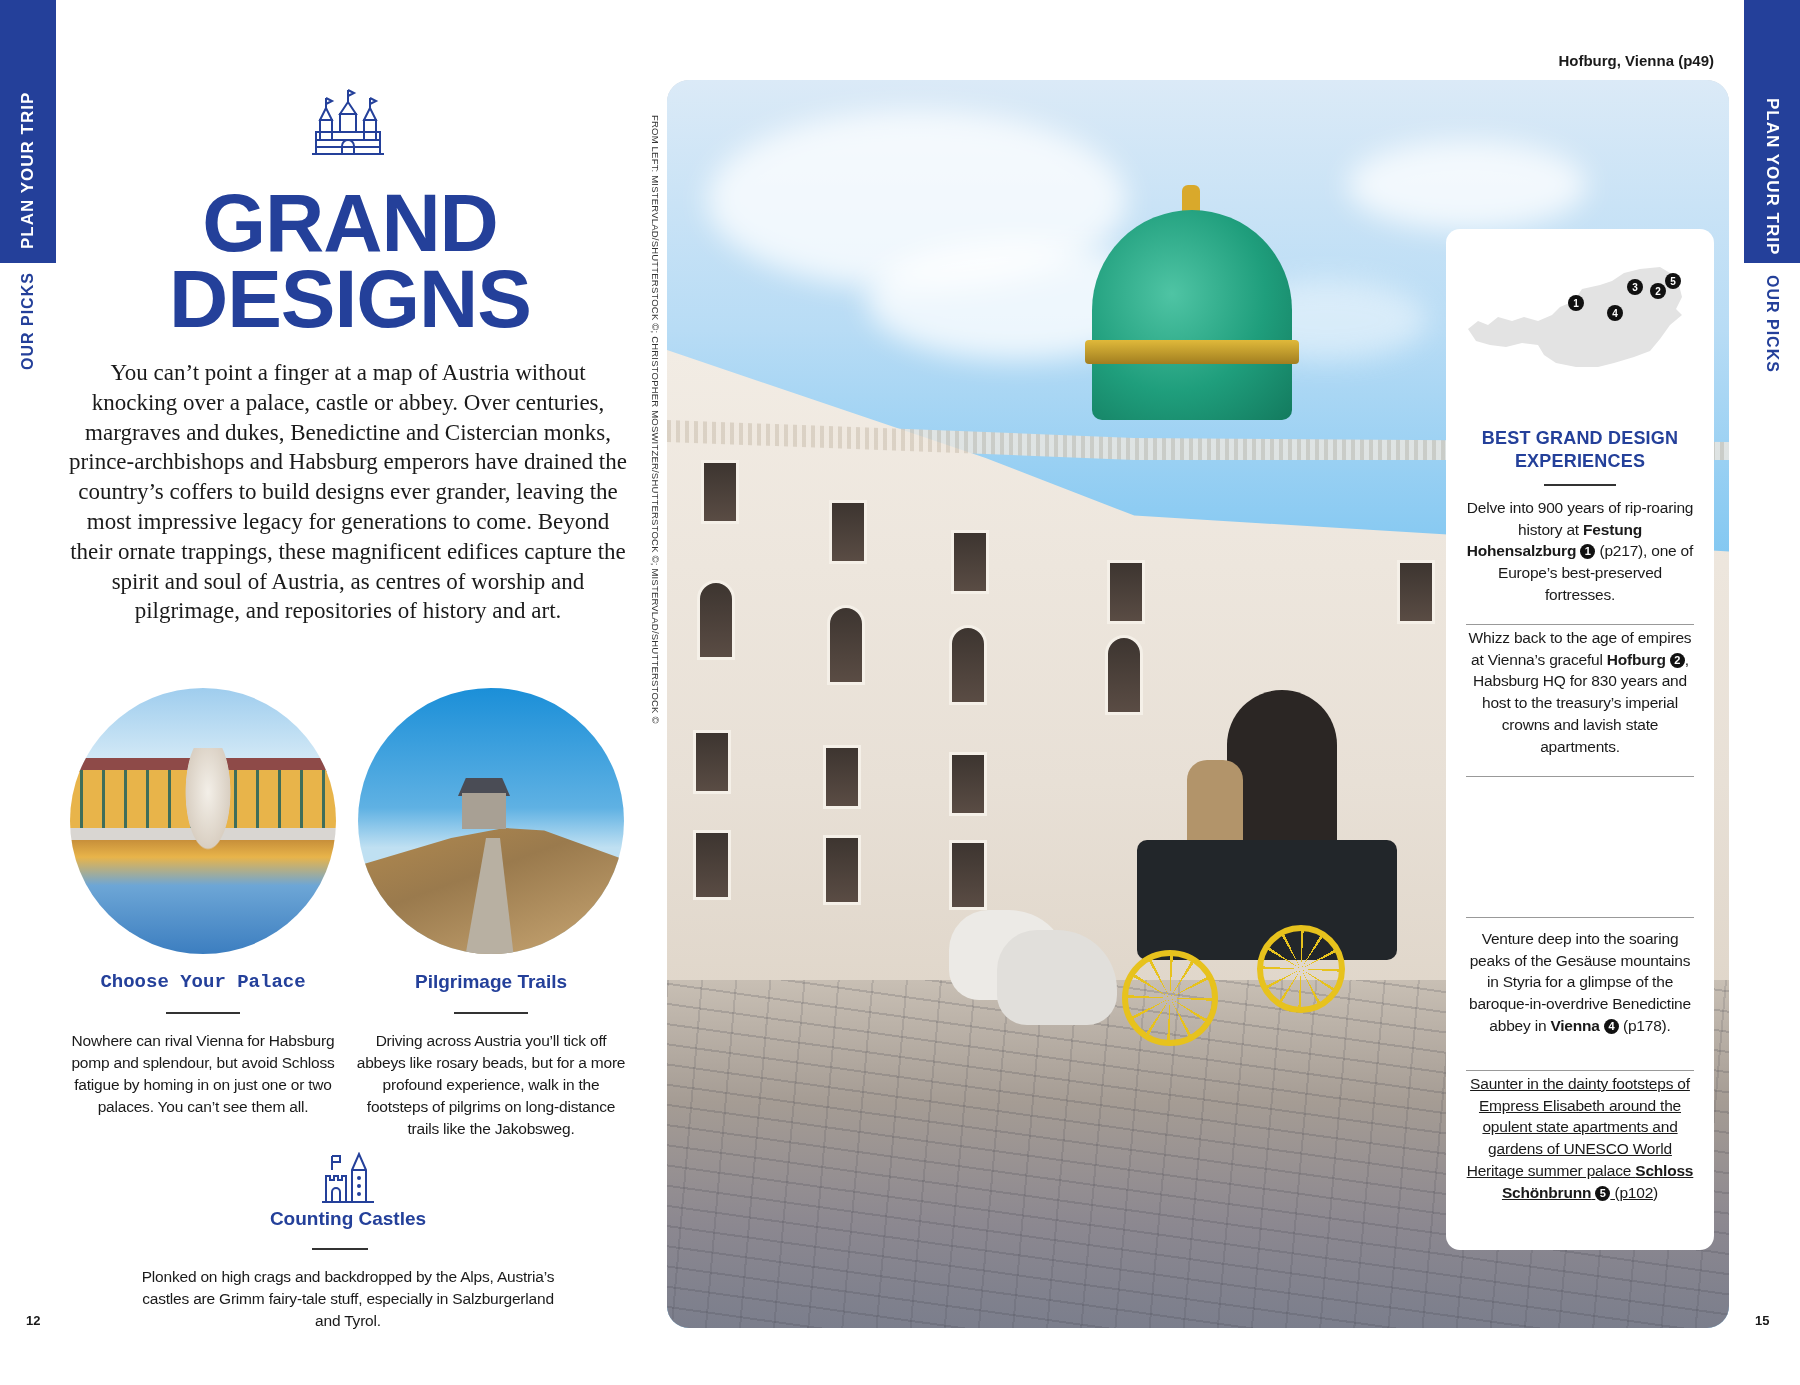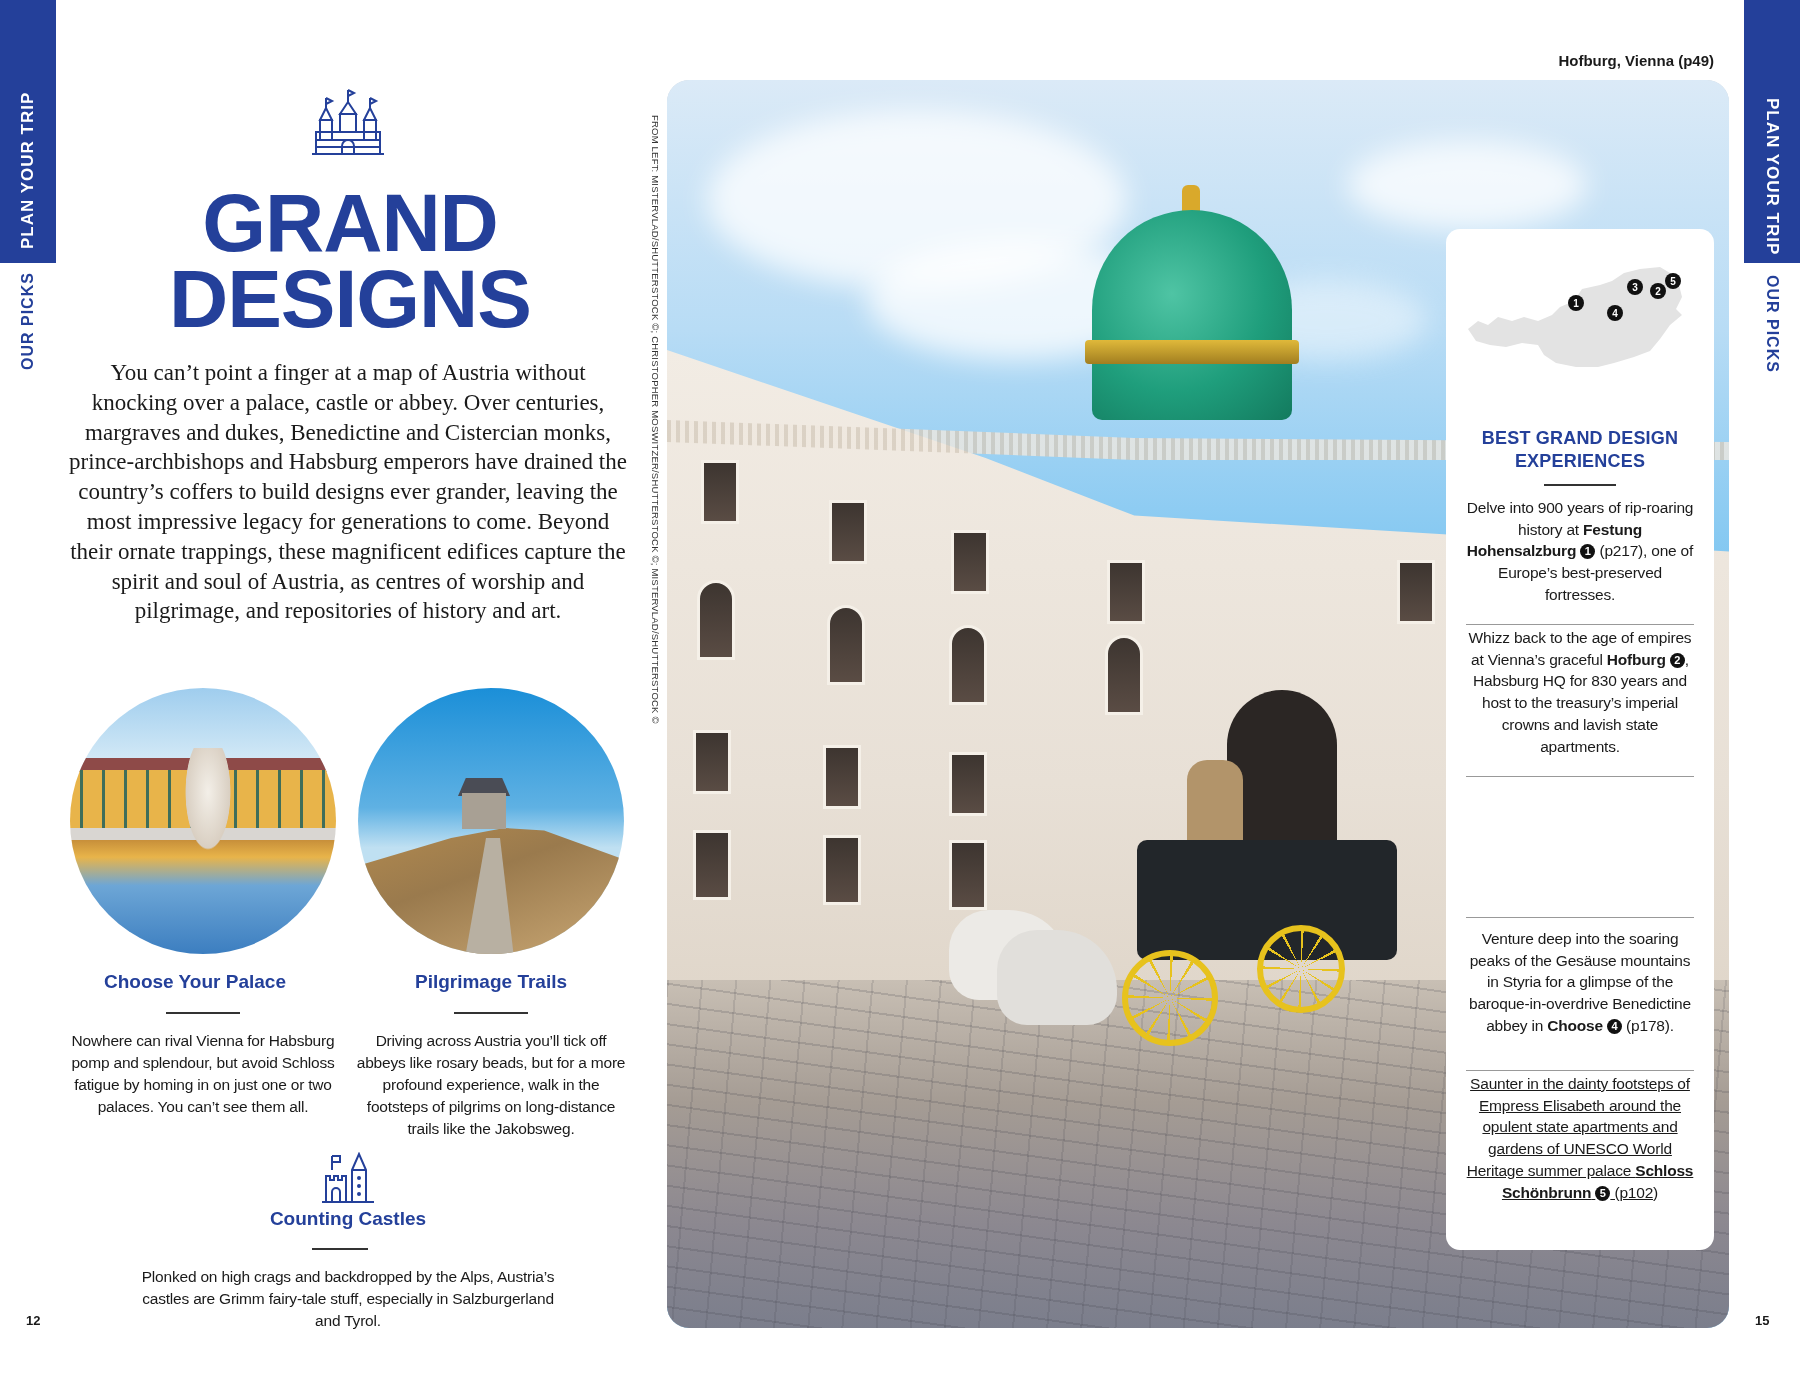--- a/index.html
+++ b/index.html
@@ -137,21 +137,21 @@
     <div class="statue"></div>
 </div>
 <div class="circle c2">
   <div class="sky"></div>
     <div class="mtn"></div>
     <div class="path"></div>
     <div class="chapel-roof"></div>
     <div class="chapel"></div>
 </div>
 
-<div class="sub-h" style="left:62px; top:971px; width:266px;">Choose Your Palace</div>
+<div class="sub-h" style="left:70px; top:971px; width:266px;font-family:Liberation Mono, monospace;">Choose Your Palace</div>
 <div class="rule" style="left:166px; top:1012px; width:74px;"></div>
 <p class="sub-p" style="left:66px; top:1030px; width:274px;">Nowhere can rival Vienna for Habsburg pomp and splendour, but avoid Schloss fatigue by homing in on just one or two palaces. You can’t see them all.</p>
 
 <div class="sub-h" style="left:358px; top:971px; width:266px;">Pilgrimage Trails</div>
 <div class="rule" style="left:454px; top:1012px; width:74px;"></div>
 <p class="sub-p" style="left:356px; top:1030px; width:270px;">Driving across Austria you’ll tick off abbeys like rosary beads, but for a more profound experience, walk in the footsteps of pilgrims on long-distance trails like the Jakobsweg.</p>
 
 <svg class="castle2-icon" viewBox="0 0 52 52" fill="none" stroke="#24409a" stroke-width="2">
   <line x1="10" y1="4" x2="10" y2="18"></line>
     <path d="M10 4 h8 v6 h-8"></path>
@@ -242,21 +242,21 @@
   <div class="exp-sep" style="top:395px;"></div>
 
   <p class="exp" style="top:398px;">
     <span>Whizz back to the age of empires at Vienna’s graceful </span><b>Hofburg</b> <span class="num">2</span><span>, Habsburg HQ for 830 years and host to the treasury’s imperial crowns and lavish state apartments.</span>
   </p>
   <div class="exp-sep" style="top:547px;"></div>
 
   <div class="exp-sep" style="top:688px;"></div>
 
   <p class="exp" style="top:699px;">
-    <span>Venture deep into the soaring peaks of the Gesäuse mountains in Styria for a glimpse of the baroque-in-overdrive Benedictine abbey in </span><b>Choose</b> <span class="num">4</span><span> (p178).</span>
+    <span>Venture deep into the soaring peaks of the Gesäuse mountains in Styria for a glimpse of the baroque-in-overdrive Benedictine abbey in </span><b>Vienna</b> <span class="num">4</span><span> (p178).</span>
   </p>
   <div class="exp-sep" style="top:841px;"></div>
 
   <p class="exp" style="top:844px;text-decoration:underline;">
     <span>Saunter in the dainty footsteps of Empress Elisabeth around the opulent state apartments and gardens of UNESCO World Heritage summer palace </span><b>Schloss Schönbrunn</b> <span class="num">5</span><span> (p102)</span>
   </p>
 </div>
 
 <div class="page-num" style="left:1755px; top:1313px;">15</div>
 

